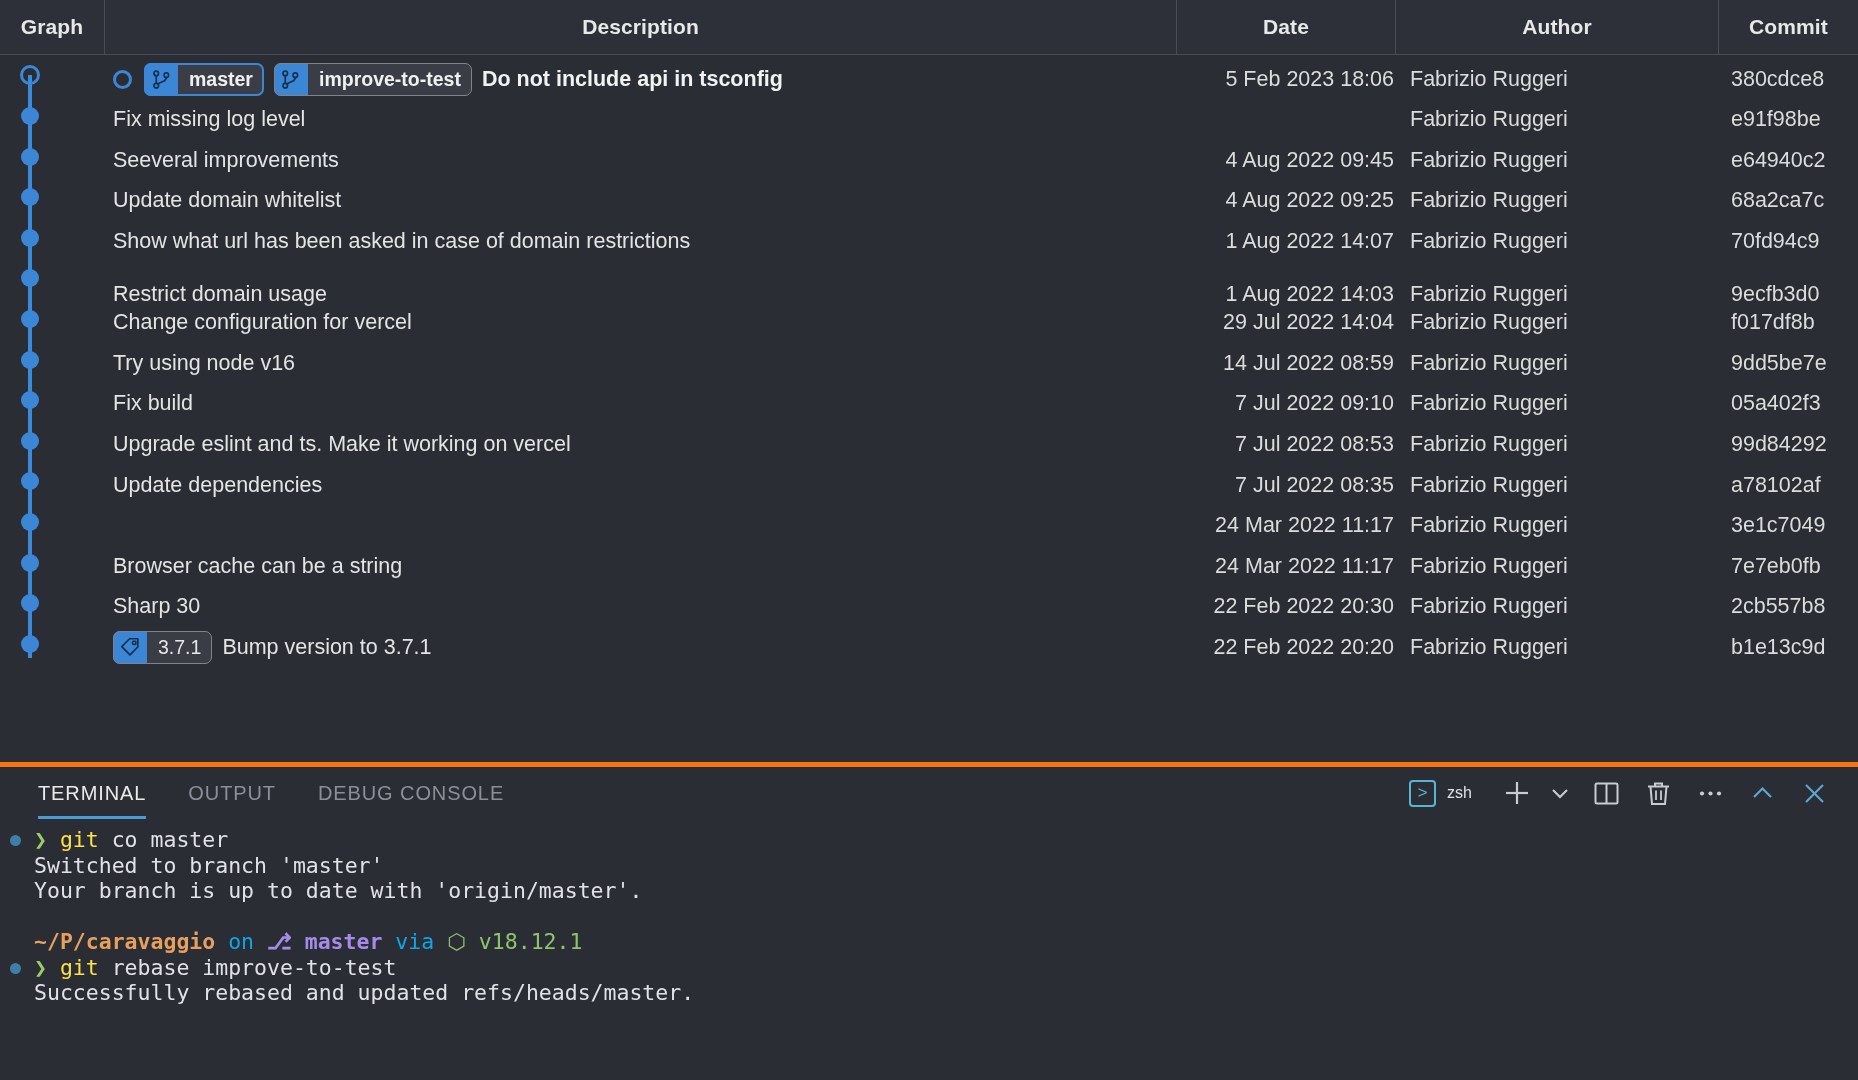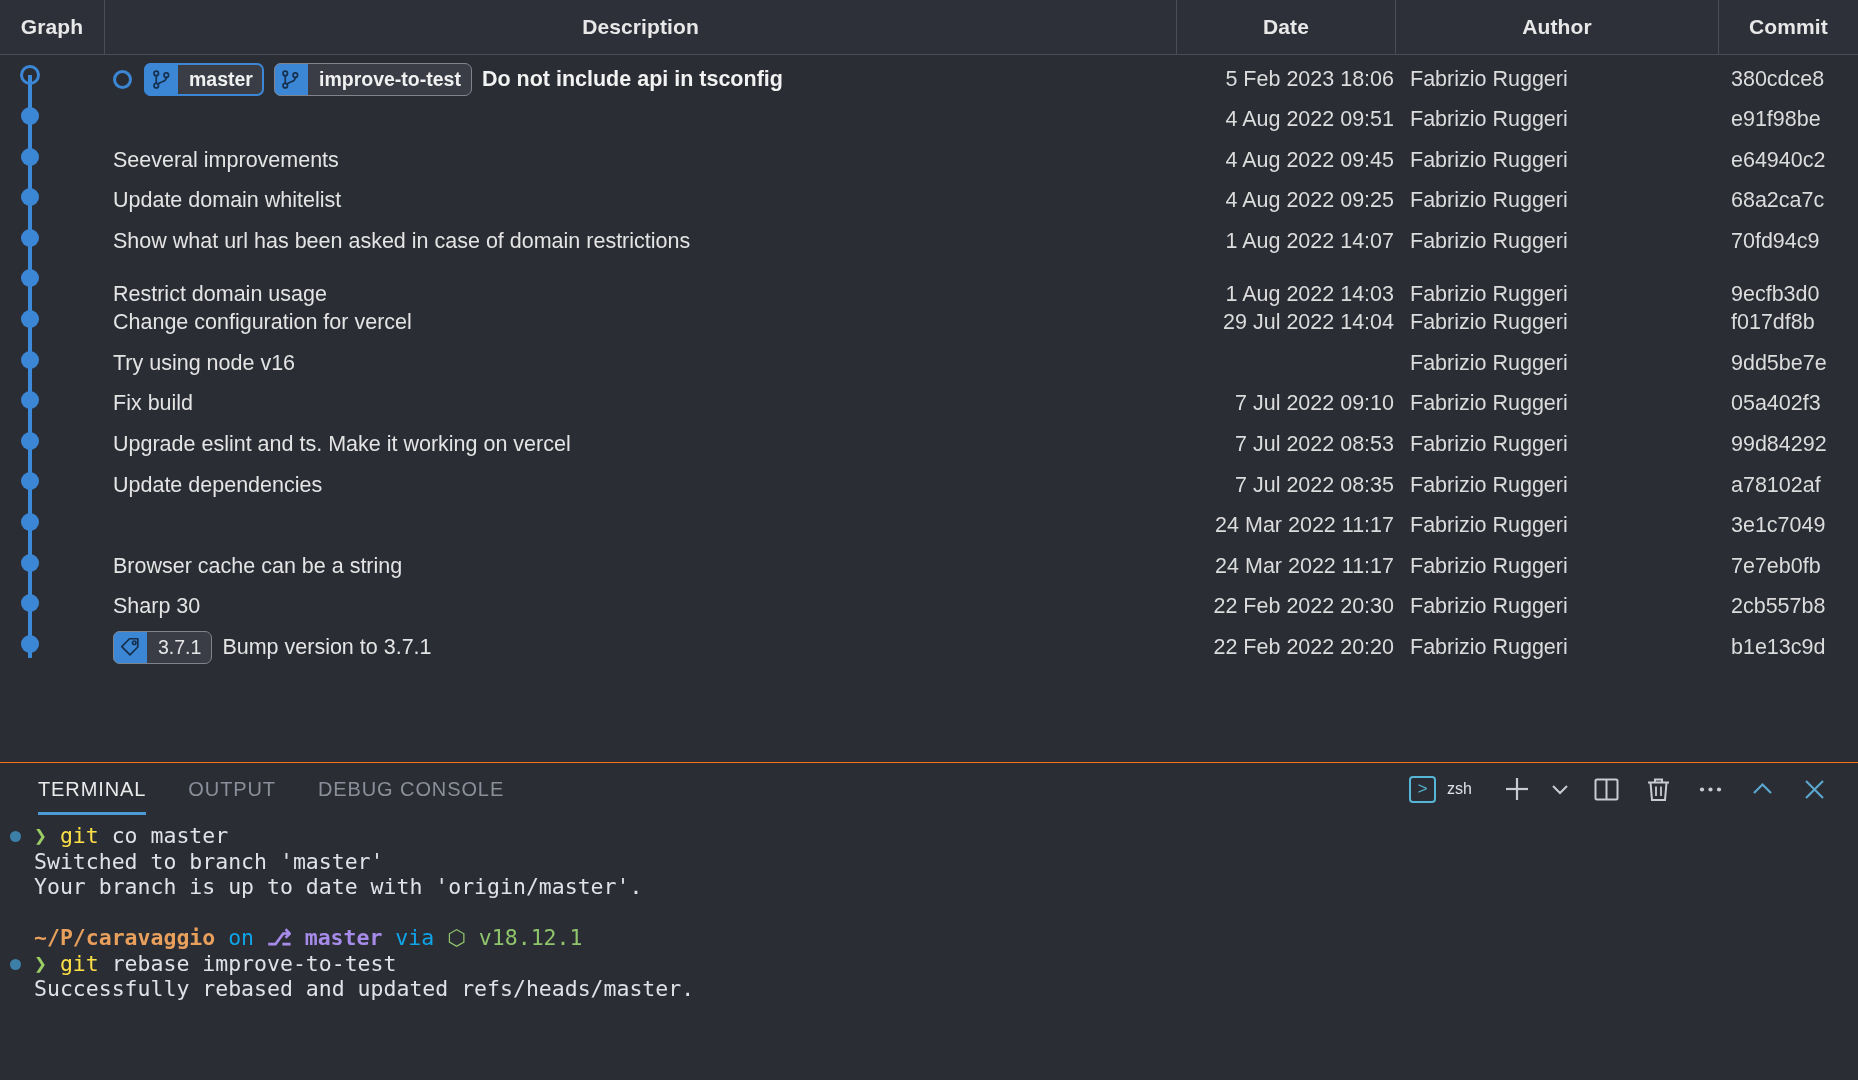--- a/index.html
+++ b/index.html
@@ -103,21 +103,21 @@
     width: 19px; height: 19px; border-radius: 50%;
     border: 3px solid #3b87d6; background: transparent;
     flex: 0 0 auto; margin-right: 2px;
   }
 
   
   #panel {
     position: absolute; left: 0; top: 762px;
     width: 1858px; height: 318px;
     background: #2b2d35;
-    border-top: 1px solid #f97316;
+    border-top: 5px solid #f97316;
   }
   .panel-tabs {
     position: relative; height: 52px;
     display: flex; align-items: center;
   }
   .ptab {
     position: relative;
     height: 52px; display: flex; align-items: center; gap: 13px;
     color: #8b8f9a; font-size: 20px; letter-spacing: .9px;
     padding: 0 0 0 0;
@@ -238,21 +238,23 @@
             </span>
             <span class="ref-lbl">improve-to-test</span>
           </span>
           <span>Do not include api in tsconfig</span>
         </div>
         <div class="gg-date">5 Feb 2023 18:06</div>
         <div class="gg-author">Fabrizio Ruggeri</div>
         <div class="gg-commit">380cdce8</div>
       </div>
       <div class="gg-row" style="top: 40.6px;">
-        <div class="gg-date">4 Aug 2022 09:51</div>
+        <div class="gg-desc">
+          <span>Fix missing log level</span>
+        </div>
         <div class="gg-author">Fabrizio Ruggeri</div>
         <div class="gg-commit">e91f98be</div>
       </div>
       <div class="gg-row" style="top: 81.2px;">
         <div class="gg-desc">
           <span>Seeveral improvements</span>
         </div>
         <div class="gg-date">4 Aug 2022 09:45</div>
         <div class="gg-author">Fabrizio Ruggeri</div>
         <div class="gg-commit">e64940c2</div>
@@ -286,20 +288,21 @@
           <span>Change configuration for vercel</span>
         </div>
         <div class="gg-date">29 Jul 2022 14:04</div>
         <div class="gg-author">Fabrizio Ruggeri</div>
         <div class="gg-commit">f017df8b</div>
       </div>
       <div class="gg-row" style="top: 284.2px;">
         <div class="gg-desc">
           <span>Try using node v16</span>
         </div>
+        <div class="gg-date">14 Jul 2022 08:59</div>
         <div class="gg-author">Fabrizio Ruggeri</div>
         <div class="gg-commit">9dd5be7e</div>
       </div>
       <div class="gg-row" style="top: 324.8px;">
         <div class="gg-desc">
           <span>Fix build</span>
         </div>
         <div class="gg-date">7 Jul 2022 09:10</div>
         <div class="gg-author">Fabrizio Ruggeri</div>
         <div class="gg-commit">05a402f3</div>

